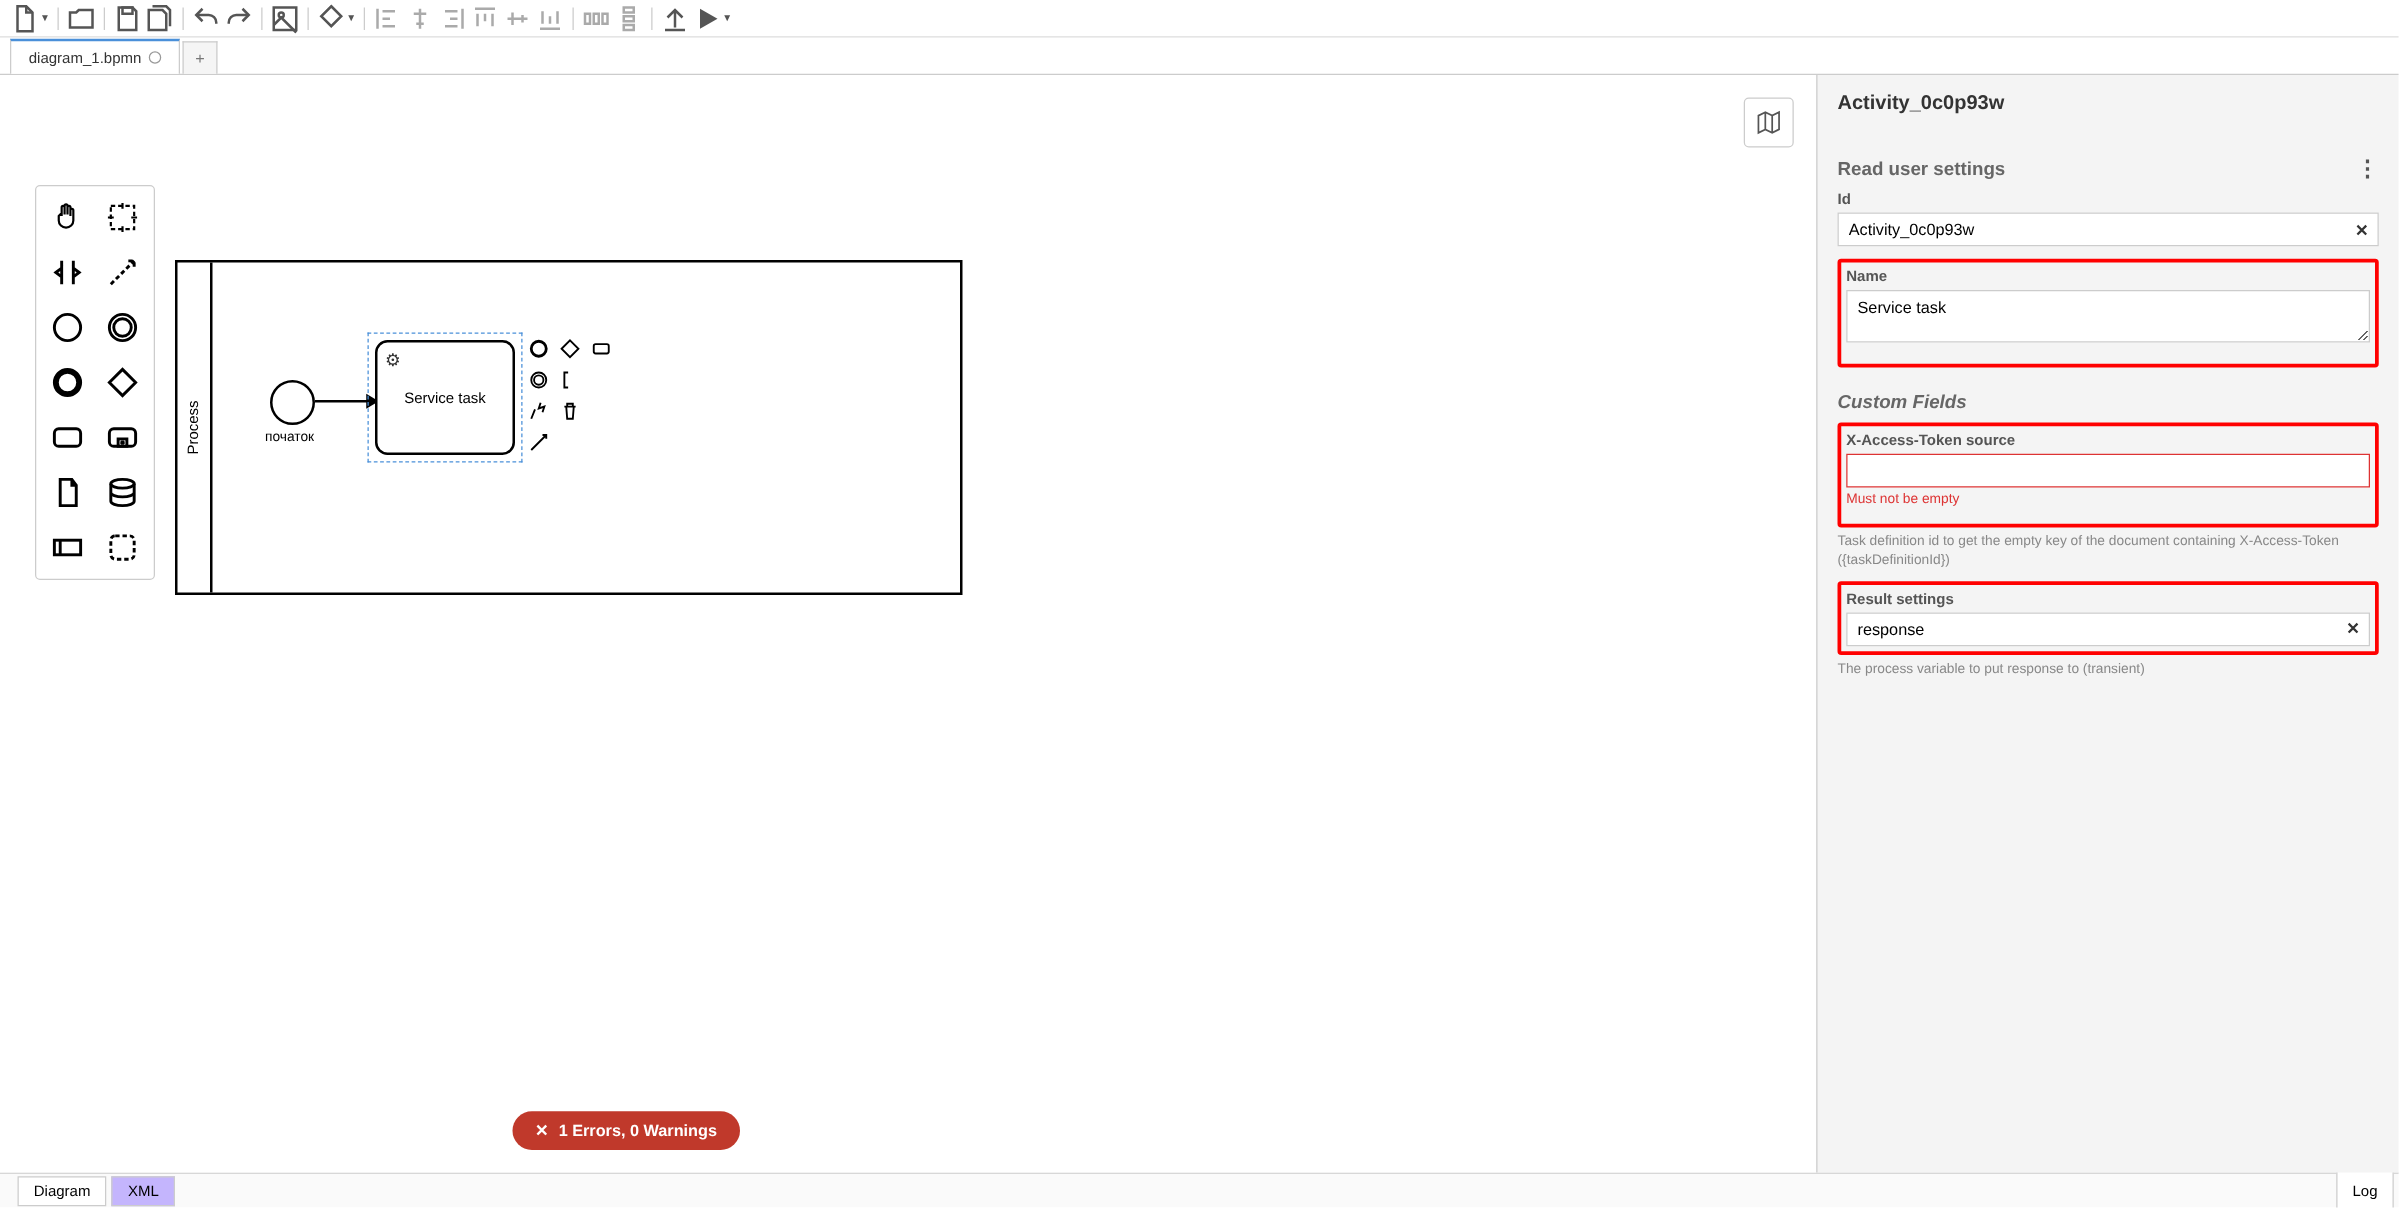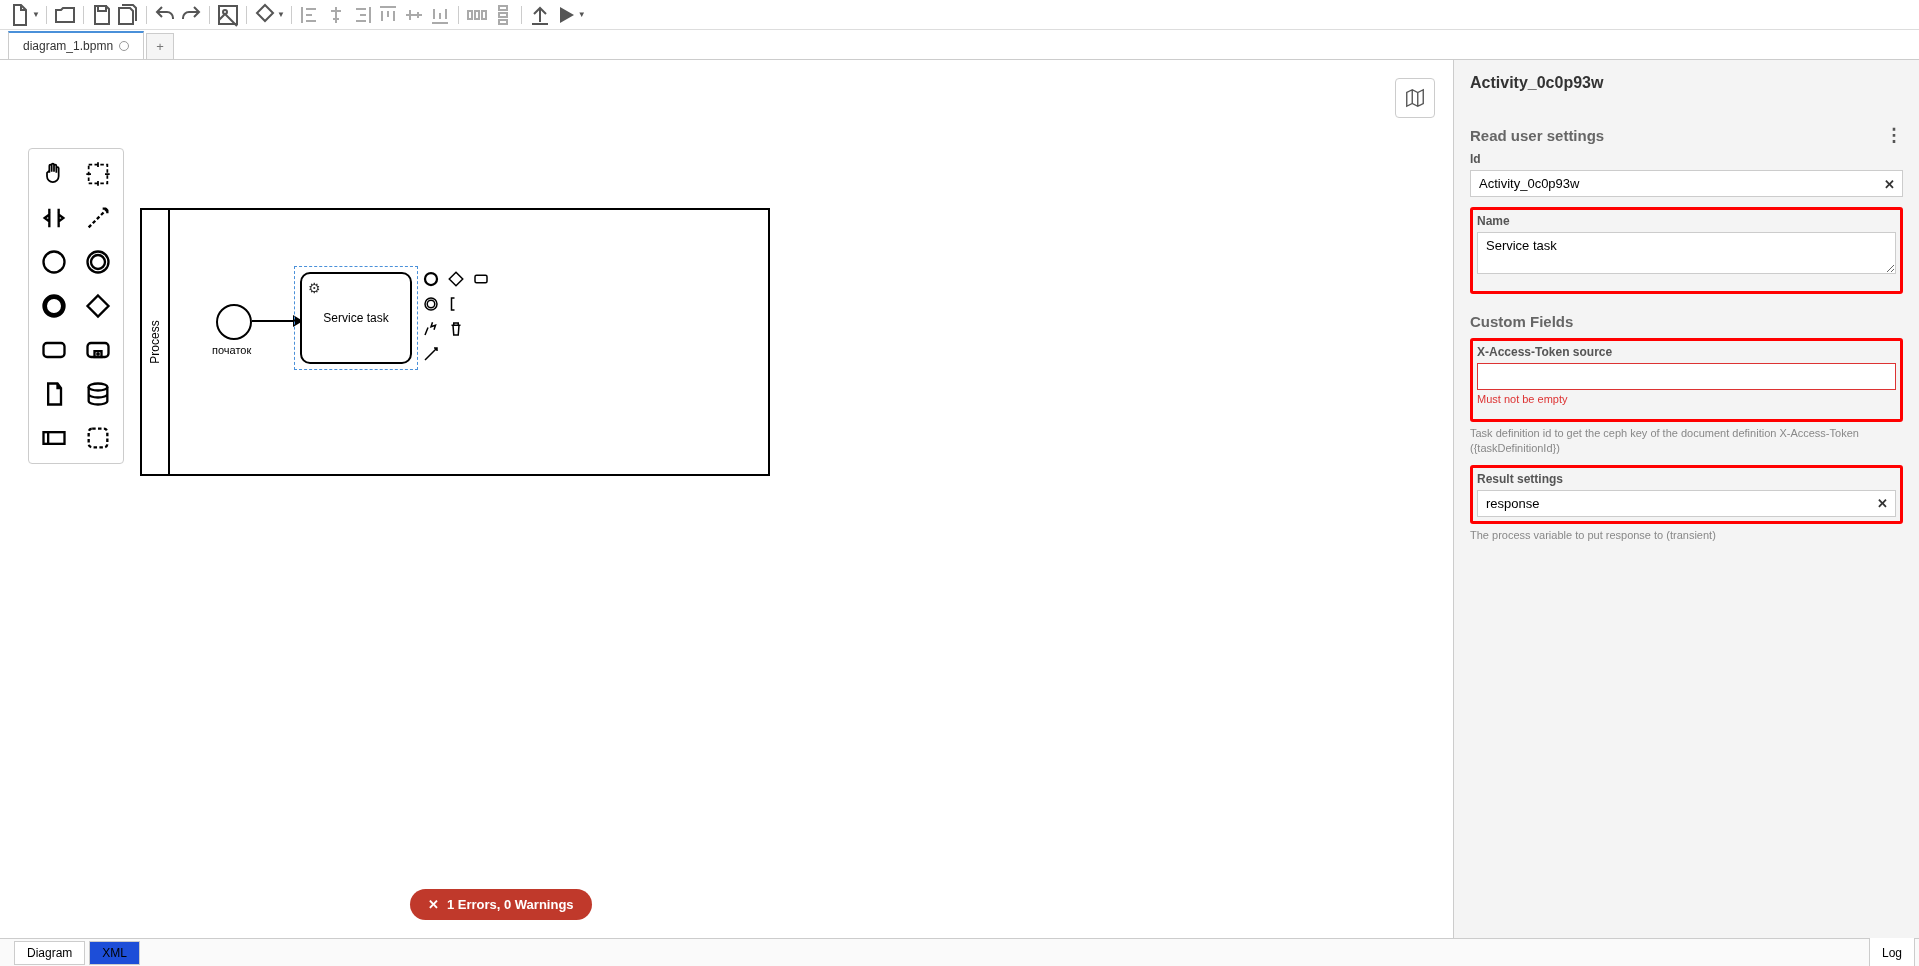--- a/index.html
+++ b/index.html
@@ -70,21 +70,21 @@
 .hilite { border: 3px solid #ff0000; border-radius: 3px; padding: 4px; margin: 2px 0; }
 
 
 .error-pill { position: absolute; left: 410px; bottom: 18px; background: #c0392b; color: #fff; padding: 8px 18px; border-radius: 18px; font-size: 13px; font-weight: bold; display: flex; align-items: center; gap: 8px; cursor: pointer; }
 .error-pill-x { font-weight: bold; }
 
 
 .bottom-bar { height: 28px; border-top: 1px solid #ccc; display: flex; align-items: center; justify-content: space-between; padding: 0 4px; background: #fafafa; }
 .bottom-tabs { display: flex; gap: 4px; padding-left: 10px; }
 .bottom-tab { padding: 4px 12px; border: 1px solid #ccc; font-size: 12px; background: #fff; cursor: pointer; }
-.bottom-tab.active { background: #1d4ed8; }
+.bottom-tab.active { background: #c4b5fd; }
 .log-btn { padding: 16px 12px; border: 1px solid #ccc; font-size: 12px; background: #fff; cursor: pointer; }
 </style>
 </head>
 <body>
 
 <div class="toolbar">
   <div class="tb-btn">
       <svg viewBox="0 0 24 24" fill="none" stroke="#555" stroke-width="2">
         <path d="M13 2H6v20h12V7l-5-5z"></path>
         <path d="M13 2v5h5"></path>
@@ -382,31 +382,31 @@
           <input class="field-input" value="Activity_0c0p93w" style="">
           <span class="clear-x">✕</span>
         </div>
       </div>
       <div class="hilite">
         <div class="field-group">
           <label class="field-label">Name</label>
           <textarea class="field-textarea" style="">Service task</textarea>
         </div>
       </div>
-      <div class="section-title" style="margin-top:13px;">
+      <div class="section-title" style="margin-top:13px;font-style:italic;">
         <span>Custom Fields</span>
       </div>
       <div class="hilite">
         <div class="field-group">
           <label class="field-label">X-Access-Token source</label>
           <input class="field-input field-error" value="" style="">
           <div class="error-msg">Must not be empty</div>
         </div>
       </div>
-      <div class="help-text">Task definition id to get the ceph key of the document definition X-Access-Token ({taskDefinitionId})</div>
+      <div class="help-text">Task definition id to get the empty key of the document containing X-Access-Token ({taskDefinitionId})</div>
       <div class="hilite" style="margin-top:8px;">
         <div class="field-group" style="margin-bottom:0;">
           <label class="field-label">Result settings</label>
           <div class="field-input-wrap">
             <input class="field-input" value="response" style="">
             <span class="clear-x">✕</span>
           </div>
         </div>
       </div>
       <div class="help-text">The process variable to put response to (transient)</div>

